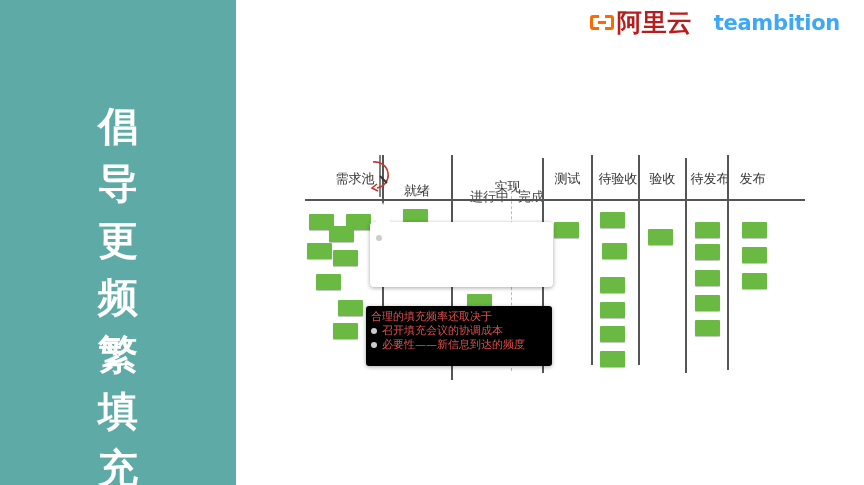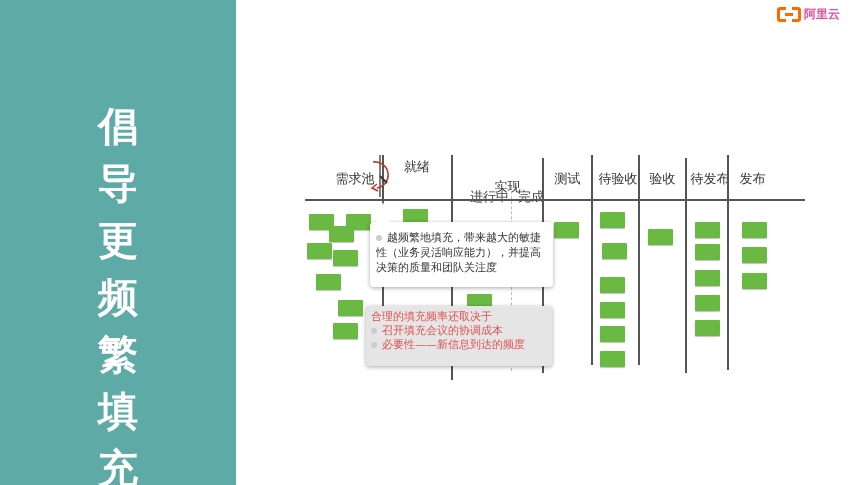--- a/index.html
+++ b/index.html
@@ -1,56 +1,57 @@
 <!DOCTYPE html>
 <html><head>
 <meta charset="utf-8">
 <style>
   html, body { margin:0; padding:0; }
   body { width:864px; height:485px; position:relative; overflow:hidden; background:#ffffff; font-family:"DejaVu Sans", sans-serif; }
   .side { position:absolute; left:0; top:0; width:236px; height:485px; background:#5eaaa6; }
   .side-title { position:absolute; left:96px; top:98px; width:44px; color:#ffffff; font-size:40px; font-weight:bold; line-height:57px; text-align:center; word-break:break-all; }
   .logos { position:absolute; right:24px; top:6px; display:flex; align-items:center; }
-  .ali { display:flex; align-items:center; color:#ec4899; font-weight:bold; font-size:12px; }
+  .ali { display:flex; align-items:center; color:#b91c1c; font-weight:bold; font-size:25px; }
   .ali-mark { width:24px; height:15px; border:3px solid #ff6a00; border-radius:3px; position:relative; margin-right:3px; box-sizing:border-box; }
   .ali-mark::after { content:""; position:absolute; left:5px; right:5px; top:3px; height:3px; background:#ff6a00; }
   .ali-mark::before { content:""; position:absolute; left:6px; right:6px; top:-4px; bottom:-4px; background:#fff; }
   .tb { margin-left:22px; color:#3da8f5; font-size:21px; font-weight:bold; letter-spacing:-0.3px; }
 
   .board { position:absolute; left:300px; top:150px; width:510px; height:230px; }
   .hline { position:absolute; left:5px; top:49px; width:500px; height:2px; background:#555; }
   .vline { position:absolute; width:2px; background:#555; }
   .vdot { position:absolute; width:0; border-left:1px dashed #bbb; }
   .colh { position:absolute; font-size:13px; color:#333; text-align:center; }
   .subh { position:absolute; font-size:13px; color:#444; }
   .note { position:absolute; width:25px; height:16px; background:#6ab942; border-radius:1px; box-shadow:0 1px 1px rgba(0,0,0,0.25); }
 
   .callout1 { position:absolute; left:370px; top:222px; width:183px; height:65px; background:#fff; border-radius:4px; box-shadow:0 1px 4px rgba(0,0,0,0.35); font-size:11px; color:#333; line-height:15px; padding:8px 6px 0 6px; box-sizing:border-box; }
   .callout1::before { content:""; position:absolute; left:6px; top:-20px; border-left:7px solid transparent; border-right:7px solid transparent; border-bottom:20px solid #fff; }
-  .callout2 { position:absolute; left:366px; top:306px; width:186px; height:60px; background:#e5e5e5; border-radius:3px; box-shadow:0 1px 4px rgba(0,0,0,0.35); font-size:11px; color:#e05050; line-height:14px; padding:4px 5px 0 5px; box-sizing:border-box; }
+  .callout2 { position:absolute; left:366px; top:306px; width:186px; height:60px; background:#000000; border-radius:3px; box-shadow:0 1px 4px rgba(0,0,0,0.35); font-size:11px; color:#e05050; line-height:14px; padding:4px 5px 0 5px; box-sizing:border-box; }
   .dot { display:inline-block; width:6px; height:6px; border-radius:50%; background:#ccc; margin-right:5px; vertical-align:middle; }
   .clock { position:absolute; left:363px; top:155px; }
 </style>
 </head>
 <body>
 
 <div class="side">
   <div class="side-title">倡导更频繁填充</div>
 </div>
 
 <div class="logos">
   <div class="ali">
     <span class="ali-mark"></span>
     <span>阿里云</span>
   </div>
+  <div class="tb">teambition</div>
 </div>
 
 <div class="board">
   <div class="colh" style="left:30px;top:20px;width:50px;">需求池</div>
-  <div class="colh" style="left:97px;top:8px;width:40px;">就绪</div>
+  <div class="colh" style="left:97px;top:32px;width:40px;">就绪</div>
   <div class="colh" style="left:185px;top:28px;width:45px;">实现</div>
   <div class="subh" style="left:170px;top:38px;">进行中</div>
   <div class="subh" style="left:218px;top:38px;">完成</div>
   <div class="colh" style="left:250px;top:20px;width:35px;">测试</div>
   <div class="colh" style="left:298px;top:20px;width:40px;">待验收</div>
   <div class="colh" style="left:345px;top:20px;width:35px;">验收</div>
   <div class="colh" style="left:390px;top:20px;width:40px;">待发布</div>
   <div class="colh" style="left:435px;top:20px;width:35px;">发布</div>
 
   <div class="hline"></div>
@@ -99,20 +100,20 @@
 <div class="note" style="left:695px;top:244px;"></div>
 <div class="note" style="left:695px;top:270px;"></div>
 <div class="note" style="left:695px;top:295px;"></div>
 <div class="note" style="left:695px;top:320px;"></div>
 
 <div class="note" style="left:742px;top:222px;"></div>
 <div class="note" style="left:742px;top:247px;"></div>
 <div class="note" style="left:742px;top:273px;"></div>
 
 <div class="callout1">
-  <span class="dot"></span><span>越频繁地填充，带来越大的敏捷性（业务灵活响应能力），并提高决策的质量和团队关注度</span>
+  <span class="dot"></span>
 </div>
 
 <div class="callout2">
   <div>合理的填充频率还取决于</div>
   <div><span class="dot"></span><span>召开填充会议的协调成本</span></div>
   <div><span class="dot"></span><span>必要性——新信息到达的频度</span></div>
 </div>
 
 </body></html>

